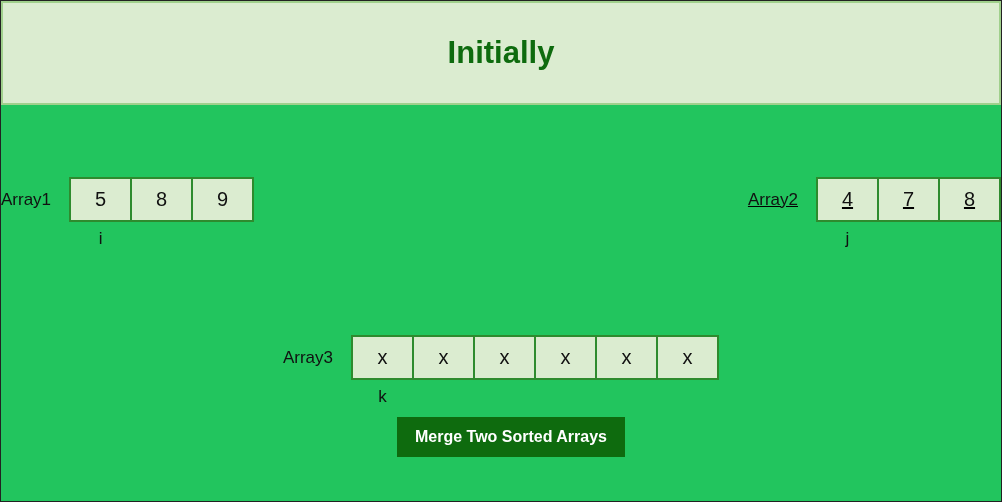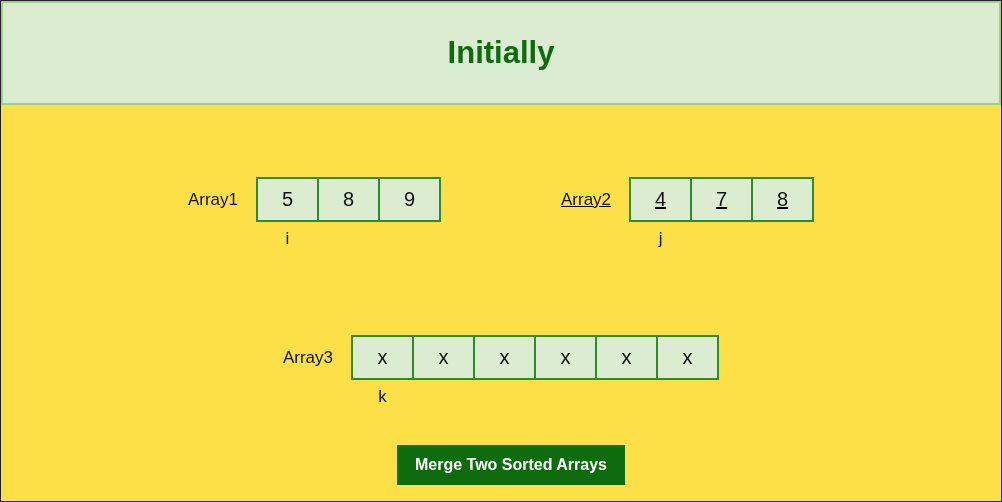--- a/index.html
+++ b/index.html
@@ -5,21 +5,21 @@
   * { box-sizing: border-box; }
   html, body { margin: 0; padding: 0; }
   body {
     font-family: Arial, Helvetica, sans-serif;
     background: #fff;
   }
   .canvas {
     width: 1002px;
     height: 502px;
     border: 1px solid #222;
-    background: #fde047;
+    background: #22c55e;
     position: relative;
   }
   .header {
     width: 100%;
     height: 104px;
     background: #dbecd0;
     border: 2px solid #a0d08c;
     display: flex;
     align-items: center;
     justify-content: center;
@@ -31,21 +31,21 @@
   }
   .row {
     position: absolute;
     display: flex;
     align-items: center;
   }
   .row-top {
     top: 176px;
     left: 0;
     width: 100%;
-    justify-content: center;
+    justify-content: space-between;
     gap: 120px;
   }
   .group {
     display: flex;
     align-items: center;
     gap: 18px;
   }
   .arr-label {
     font-size: 17px;
     color: #111;
@@ -83,21 +83,21 @@
   .ptr-row .ptr-cell:first-child { margin-left: 0; }
 
   .row-mid {
     top: 334px;
     left: 0;
     width: 100%;
     justify-content: center;
   }
   .button-wrap {
     position: absolute;
-    top: 444px;
+    top: 416px;
     left: 0;
     width: 100%;
     display: flex;
     justify-content: center;
     padding-left: 20px;
   }
   .merge-btn {
     background: #0e6b0e;
     color: #fff;
     border: none;

